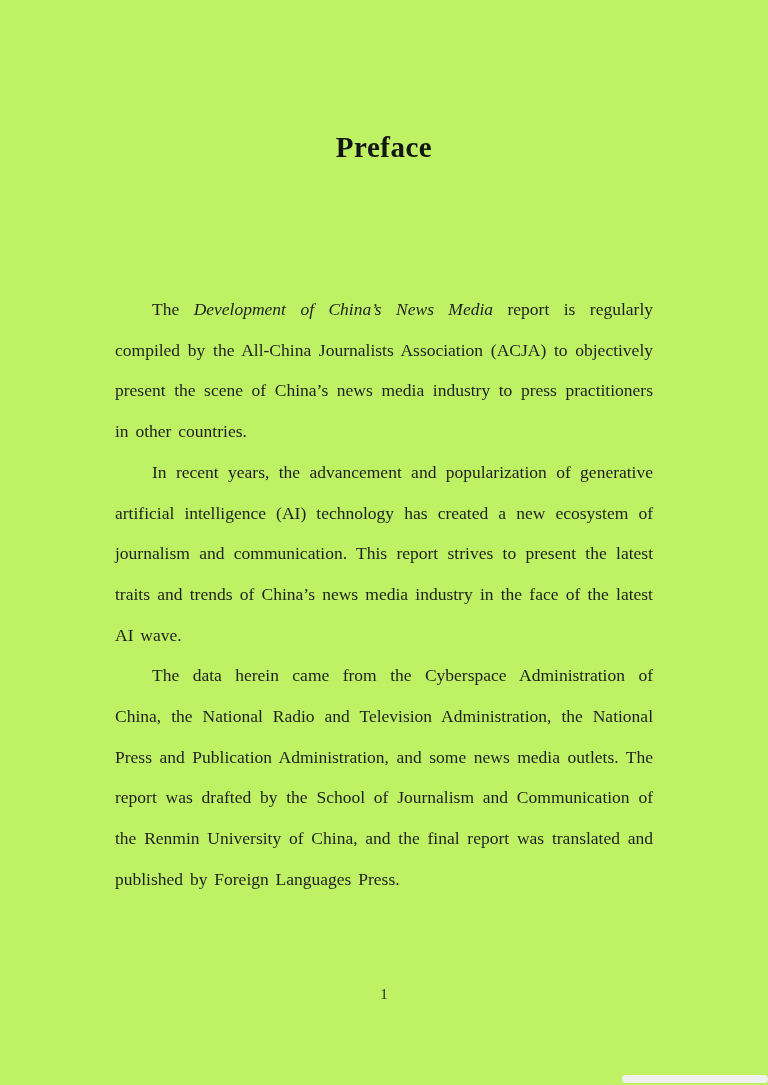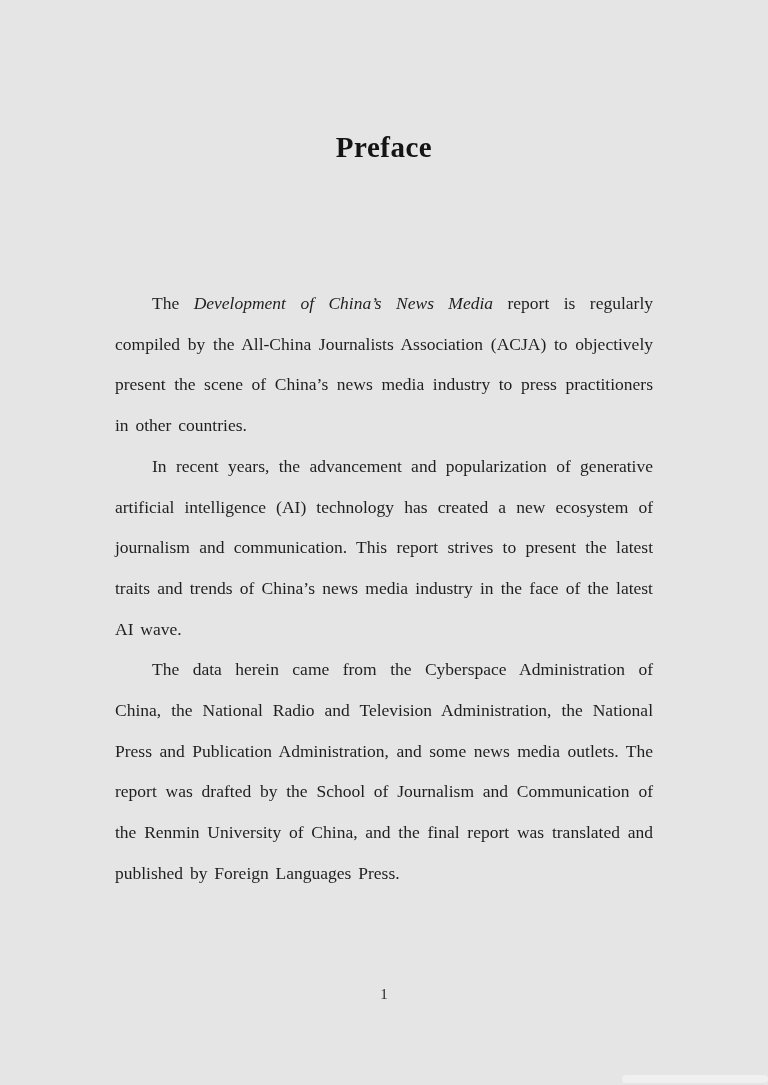--- a/index.html
+++ b/index.html
@@ -9,38 +9,38 @@
     height: 1085px;
     background: #ffffff;
     overflow: hidden;
     font-family: "Liberation Serif", "DejaVu Serif", serif;
   }
 
   .page {
     position: relative;
     width: 768px;
     height: 1085px;
-    background: #e5e5e5;
+    background: #bef264;
   }
 
   .doc-title {
     position: absolute;
     top: 131px;
     left: 0;
     width: 100%;
     text-align: center;
     font-size: 29px;
     font-weight: bold;
     color: #141414;
     letter-spacing: 0.5px;
   }
 
   .body-text {
     position: absolute;
-    top: 283px;
+    top: 289px;
     left: 115px;
     width: 538px;
     font-size: 17.5px;
     line-height: 40.7px;
     color: #1f1f1f;
     text-align: justify;
   }
 
   .body-text p {
     text-indent: 37px;

